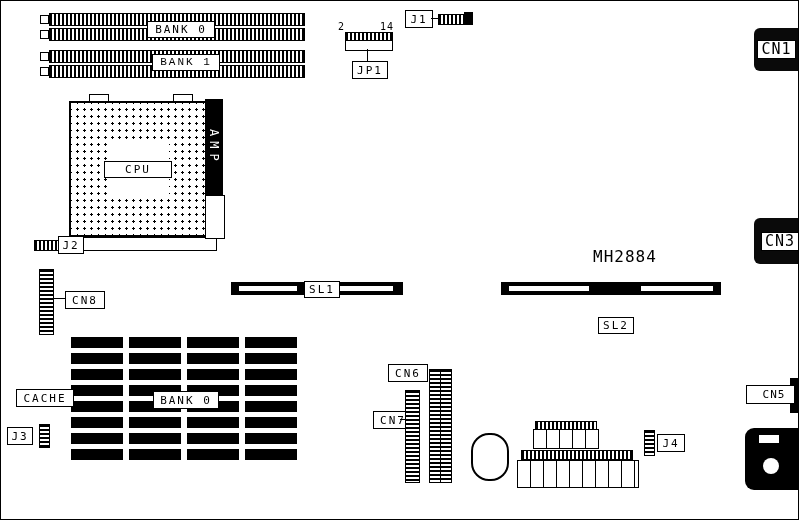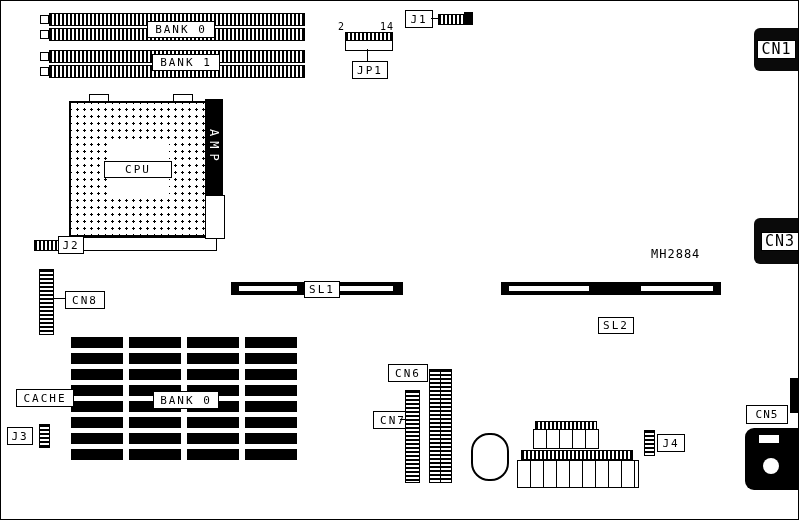--- a/index.html
+++ b/index.html
@@ -56,21 +56,21 @@
 
   <div class="abs whitebox" style="left:39px;top:14px;width:7px;height:7px;"></div>
   <div class="abs whitebox" style="left:39px;top:29px;width:7px;height:7px;"></div>
   <div class="abs whitebox" style="left:39px;top:51px;width:7px;height:7px;"></div>
   <div class="abs whitebox" style="left:39px;top:66px;width:7px;height:7px;"></div>
   <div class="abs hatchH" style="left:48px;top:12px;width:254px;height:11px;"></div>
   <div class="abs hatchH" style="left:48px;top:27px;width:254px;height:11px;"></div>
   <div class="abs hatchH" style="left:48px;top:49px;width:254px;height:11px;"></div>
   <div class="abs hatchH" style="left:48px;top:64px;width:254px;height:11px;"></div>
   <div class="lbl" style="left:146px;top:20px;width:66px;height:15px;">BANK 0</div>
-  <div class="lbl" style="left:151px;top:53px;width:66px;height:15px;">BANK 1</div>
+  <div class="lbl" style="left:151px;top:53px;width:66px;height:15px;font-family:Liberation Mono, monospace;">BANK 1</div>
 
   <div class="txt" style="left:337px;top:20px;font-size:10px;">2</div>
   <div class="txt" style="left:379px;top:20px;font-size:10px;">14</div>
   <div class="abs hatchH" style="left:344px;top:31px;width:46px;height:8px;"></div>
   <div class="abs whitebox" style="left:344px;top:39px;width:46px;height:9px;"></div>
   <div class="abs line" style="left:366px;top:48px;width:1px;height:12px;"></div>
   <div class="lbl" style="left:351px;top:60px;width:34px;height:16px;">JP1</div>
 
   <div class="lbl" style="left:404px;top:9px;width:26px;height:16px;">J1</div>
   <div class="abs line" style="left:430px;top:17px;width:7px;height:1px;"></div>
@@ -101,21 +101,21 @@
     <div class="slot-inner" style="left:100px;top:4px;width:62px;height:5px;"></div>
   </div>
   <div class="lbl" style="left:303px;top:280px;width:34px;height:15px;">SL1</div>
 
   <div class="slotbar" style="left:500px;top:281px;width:220px;height:13px;">
     <div class="slot-inner" style="left:8px;top:4px;width:80px;height:5px;"></div>
     <div class="slot-inner" style="left:140px;top:4px;width:72px;height:5px;"></div>
   </div>
   <div class="lbl" style="left:597px;top:280px;width:34px;height:15px;margin-top:36px;">SL2</div>
 
-  <div class="txt" style="left:650px;top:246px;font-size:12px;">MH2884</div>
+  <div class="txt" style="left:592px;top:246px;font-size:16px;">MH2884</div>
 
   <div class="chipgrid" style="left:70px;top:336px;width:226px;height:123px;"></div>
   <div class="lbl" style="left:15px;top:388px;width:56px;height:16px;">CACHE</div>
   <div class="lbl" style="left:152px;top:390px;width:64px;height:16px;">BANK 0</div>
 
   <div class="lbl" style="left:6px;top:426px;width:24px;height:16px;">J3</div>
   <div class="abs hatchV" style="left:38px;top:423px;width:9px;height:22px;"></div>
 
   <div class="lbl" style="left:387px;top:363px;width:38px;height:16px;">CN6</div>
   <div class="abs hatchV" style="left:428px;top:368px;width:10px;height:112px;"></div>
@@ -136,20 +136,20 @@
   <div class="abs hatchV" style="left:643px;top:429px;width:9px;height:24px;"></div>
   <div class="lbl" style="left:656px;top:433px;width:26px;height:16px;">J4</div>
 
   <div class="port" style="left:753px;top:27px;width:45px;height:43px;">
     <span class="plbl">CN1</span>
   </div>
   <div class="port" style="left:753px;top:217px;width:45px;height:46px;justify-content:flex-end;">
     <span class="plbl">CN3</span>
   </div>
   <div class="abs blackbox" style="left:789px;top:377px;width:9px;height:35px;"></div>
-  <div class="lbl" style="left:745px;top:404px;width:40px;height:17px;letter-spacing:1px;">CN5</div>
+  <div class="lbl" style="left:745px;top:384px;width:40px;height:17px;letter-spacing:1px;padding-left:7px;">CN5</div>
 
   <div class="abs blackbox" style="left:744px;top:427px;width:54px;height:62px;border-radius:9px 0 0 9px;">
     <div class="abs" style="left:14px;top:7px;width:20px;height:8px;background:#fff;"></div>
     <div class="abs" style="left:18px;top:30px;width:16px;height:16px;background:#fff;border-radius:50%;"></div>
   </div>
 
 </div>
 
 </body></html>

